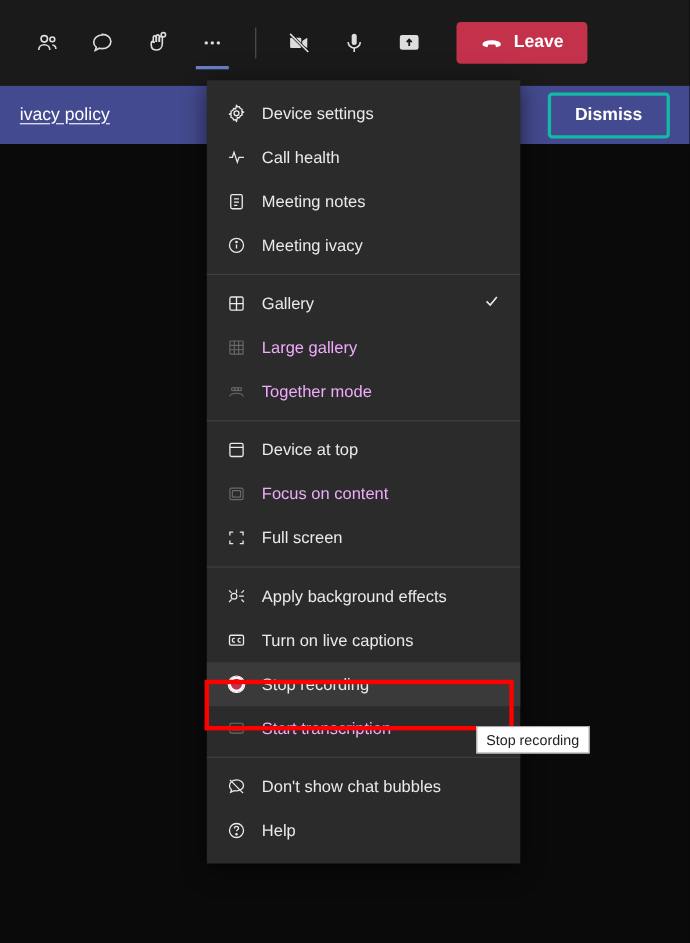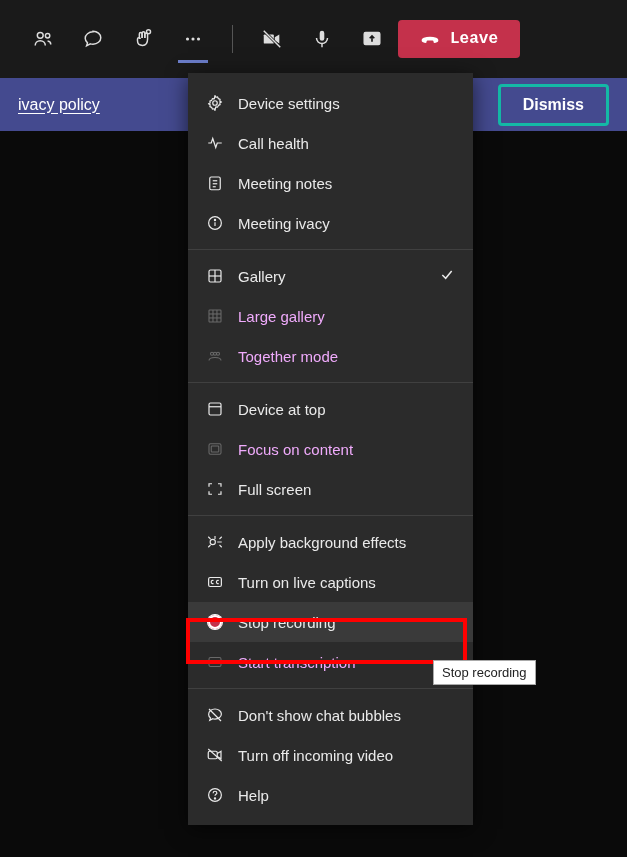--- a/index.html
+++ b/index.html
@@ -49,22 +49,21 @@
       background: #c4314b;
       color: #fff;
       border: none;
       border-radius: 4px;
       padding: 9px 22px;
       display: flex;
       align-items: center;
       gap: 10px;
       font-size: 16px;
       font-weight: 600;
-      margin-left: 1px;
-      font-family: Liberation Mono, monospace;
+      margin-left: 18px;
     }
     .leave-btn svg { width: 20px; height: 20px; }
 
     .notice-bar {
       background: #444a8f;
       height: 53px;
       display: flex;
       align-items: center;
       padding: 0 18px;
       color: #fff;
@@ -375,30 +374,20 @@
         <svg viewBox="0 0 24 24" fill="none" stroke="currentColor" stroke-width="1.6">
           <path d="M12 4c4.7 0 8.5 3 8.5 6.7s-3.8 6.7-8.5 6.7c-1 0-2-.1-2.9-.4L5 19l1-3c-1.6-1.2-2.5-2.8-2.5-4.6C3.5 7 7.3 4 12 4z"></path>
           <line x1="4" y1="4" x2="20" y2="20"></line>
         </svg>
       </span>
     <span>Don't show chat bubbles</span>
   </div>
   <div class="menu-item">
     <span class="ico">
         <svg viewBox="0 0 24 24" fill="none" stroke="currentColor" stroke-width="1.6">
-          <rect x="3" y="7" width="12" height="10" rx="2"></rect>
-          <path d="M15 10l5-3v10l-5-3"></path>
-          <line x1="3" y1="4" x2="21" y2="20"></line>
-        </svg>
-      </span>
-    <span>Turn off incoming video</span>
-  </div>
-  <div class="menu-item">
-    <span class="ico">
-        <svg viewBox="0 0 24 24" fill="none" stroke="currentColor" stroke-width="1.6">
           <circle cx="12" cy="12" r="8.5"></circle>
           <path d="M9.5 9.5a2.5 2.5 0 015 0c0 1.5-2.5 1.8-2.5 3.5"></path>
           <circle cx="12" cy="16.5" r="0.8" fill="currentColor"></circle>
         </svg>
       </span>
     <span>Help</span>
   </div>
   <div class="menu-pad"></div>
 </div>
 

